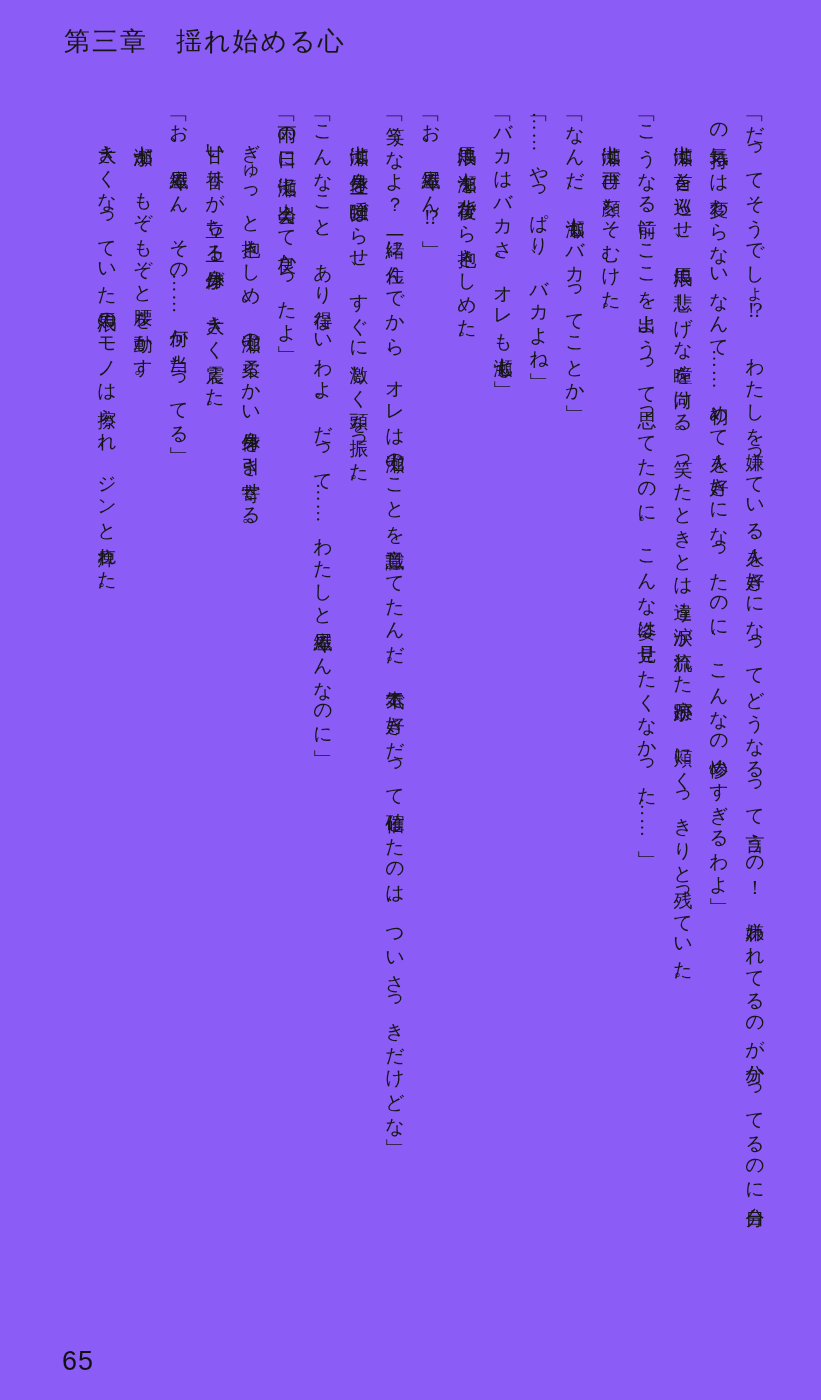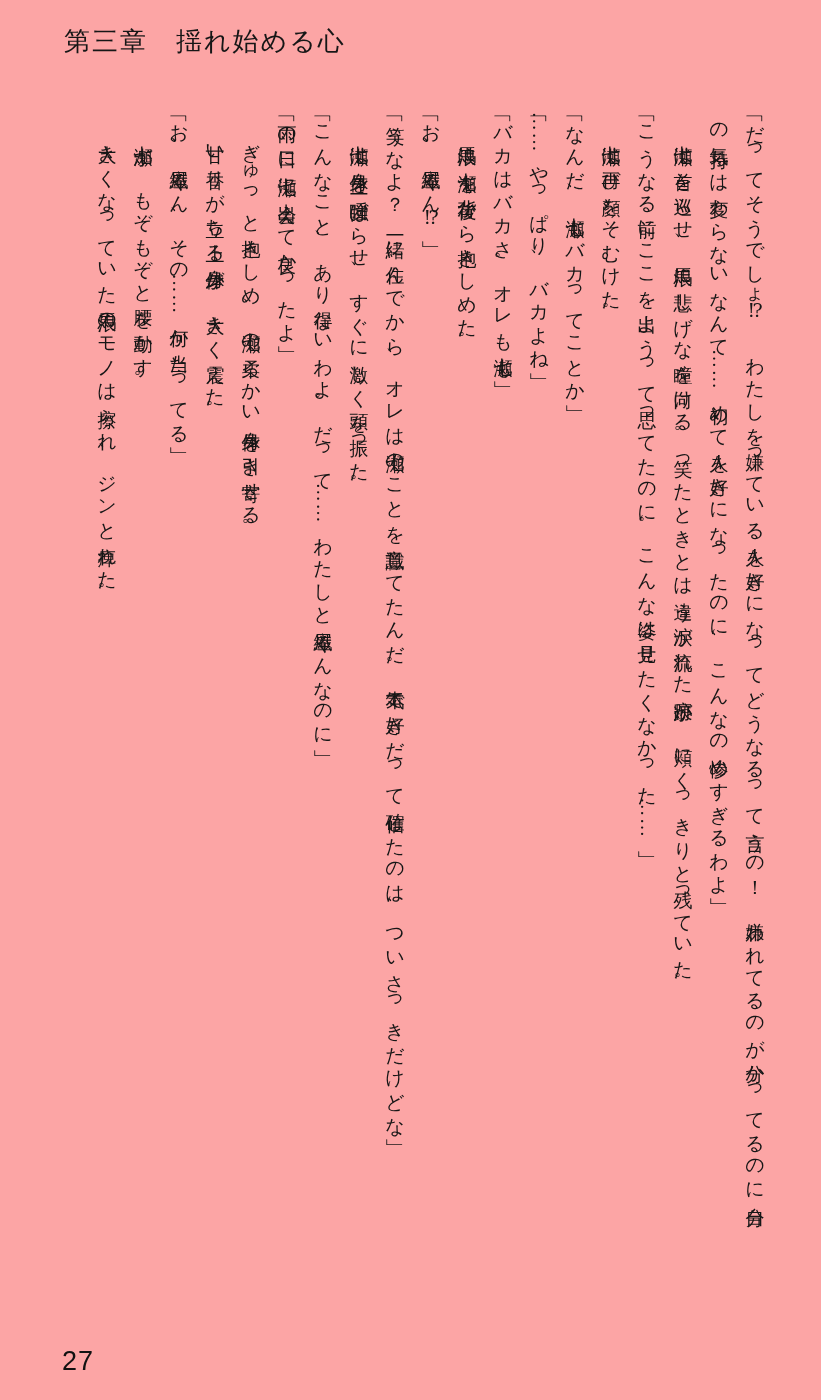--- a/index.html
+++ b/index.html
@@ -2,21 +2,21 @@
 <html lang="ja"><head>
 <meta charset="utf-8">
 <style>
   * { margin: 0; padding: 0; box-sizing: border-box; }
   html, body { background: #ffffff; }
 
   .book-page {
     position: relative;
     width: 821px;
     height: 1400px;
-    background: #fca5a5;
+    background: #8b5cf6;
     overflow: hidden;
     font-family: "Liberation Serif", "DejaVu Serif", serif;
     color: #181818;
   }
 
   .chapter-heading {
     position: absolute;
     top: 24px;
     left: 64px;
     font-size: 26px;
@@ -76,15 +76,15 @@
     <p>　七瀬は身体を一瞬強ばらせ、すぐに激しく頭を振った。</p>
     <p>「こんなこと、あり得ないわよ。だって……わたしと織屋くんなのに」</p>
     <p>「雨の日に七瀬に出会えて良かったよ」</p>
     <p>　ぎゅっと抱きしめ、七瀬の柔らかい身体を引き寄せる。</p>
     <p>　甘い香りが立ち上る身体が、大きく震えた。</p>
     <p>「お、織屋くん、その……何か当たってる」</p>
     <p>　七瀬が、もぞもぞと腰を動かす。</p>
     <p>　大きくなっていた浪馬のモノは擦られ、ジンと痺れた。</p>
   </div>
 
-  <div class="page-number">27</div>
+  <div class="page-number">65</div>
 
 </div>
 
 </body></html>

